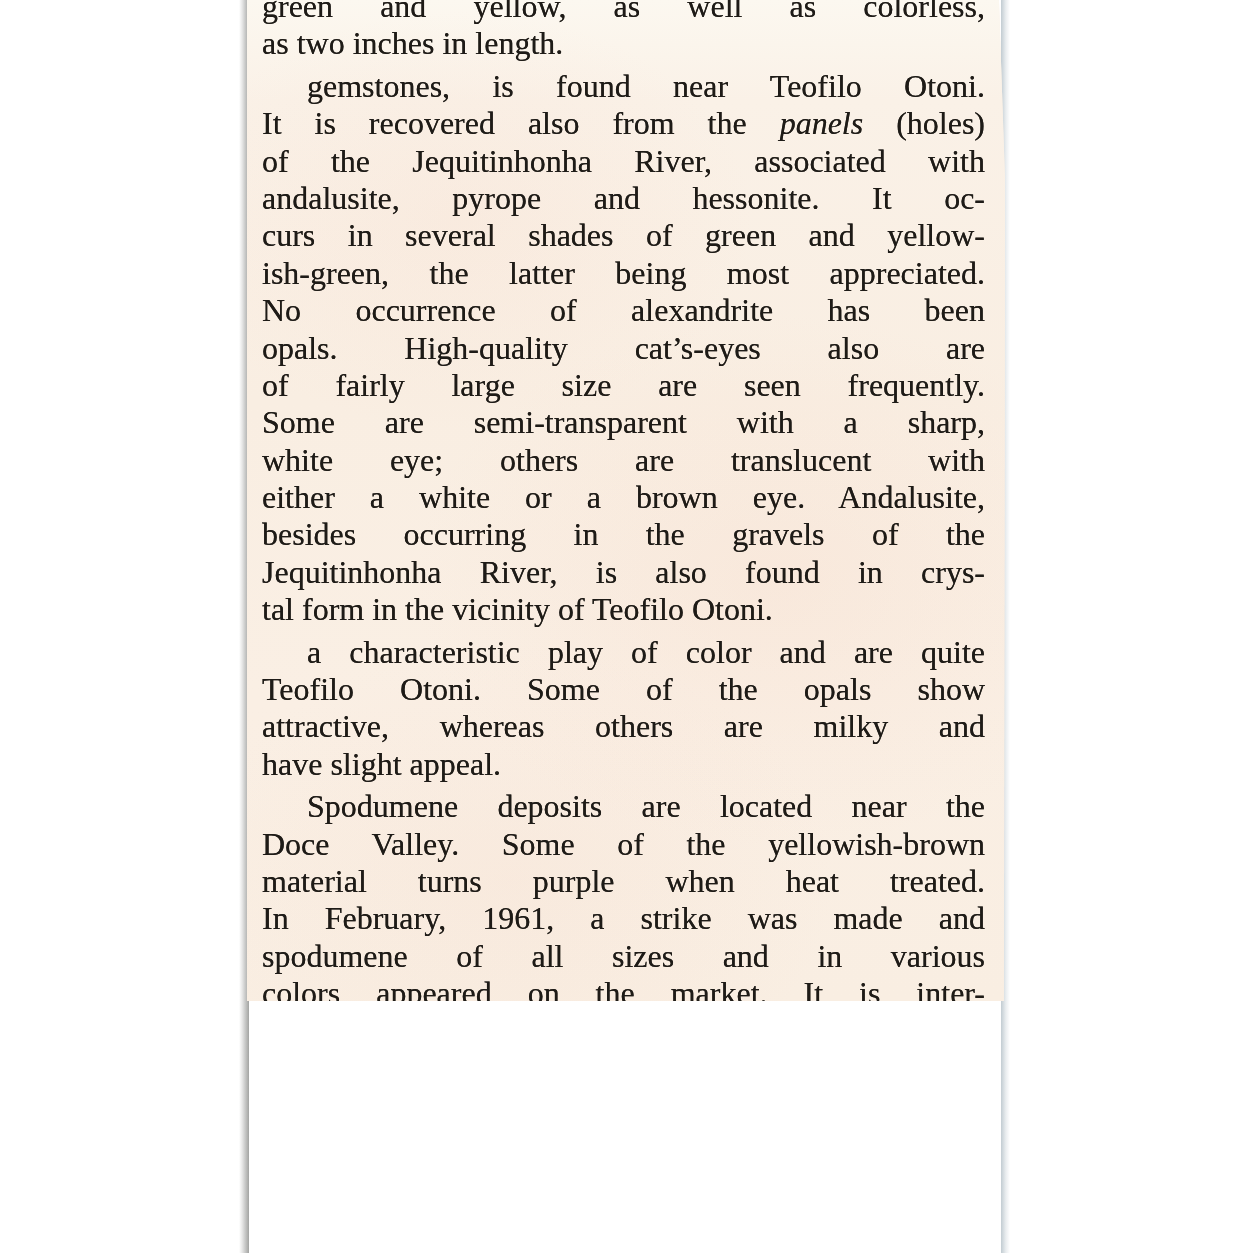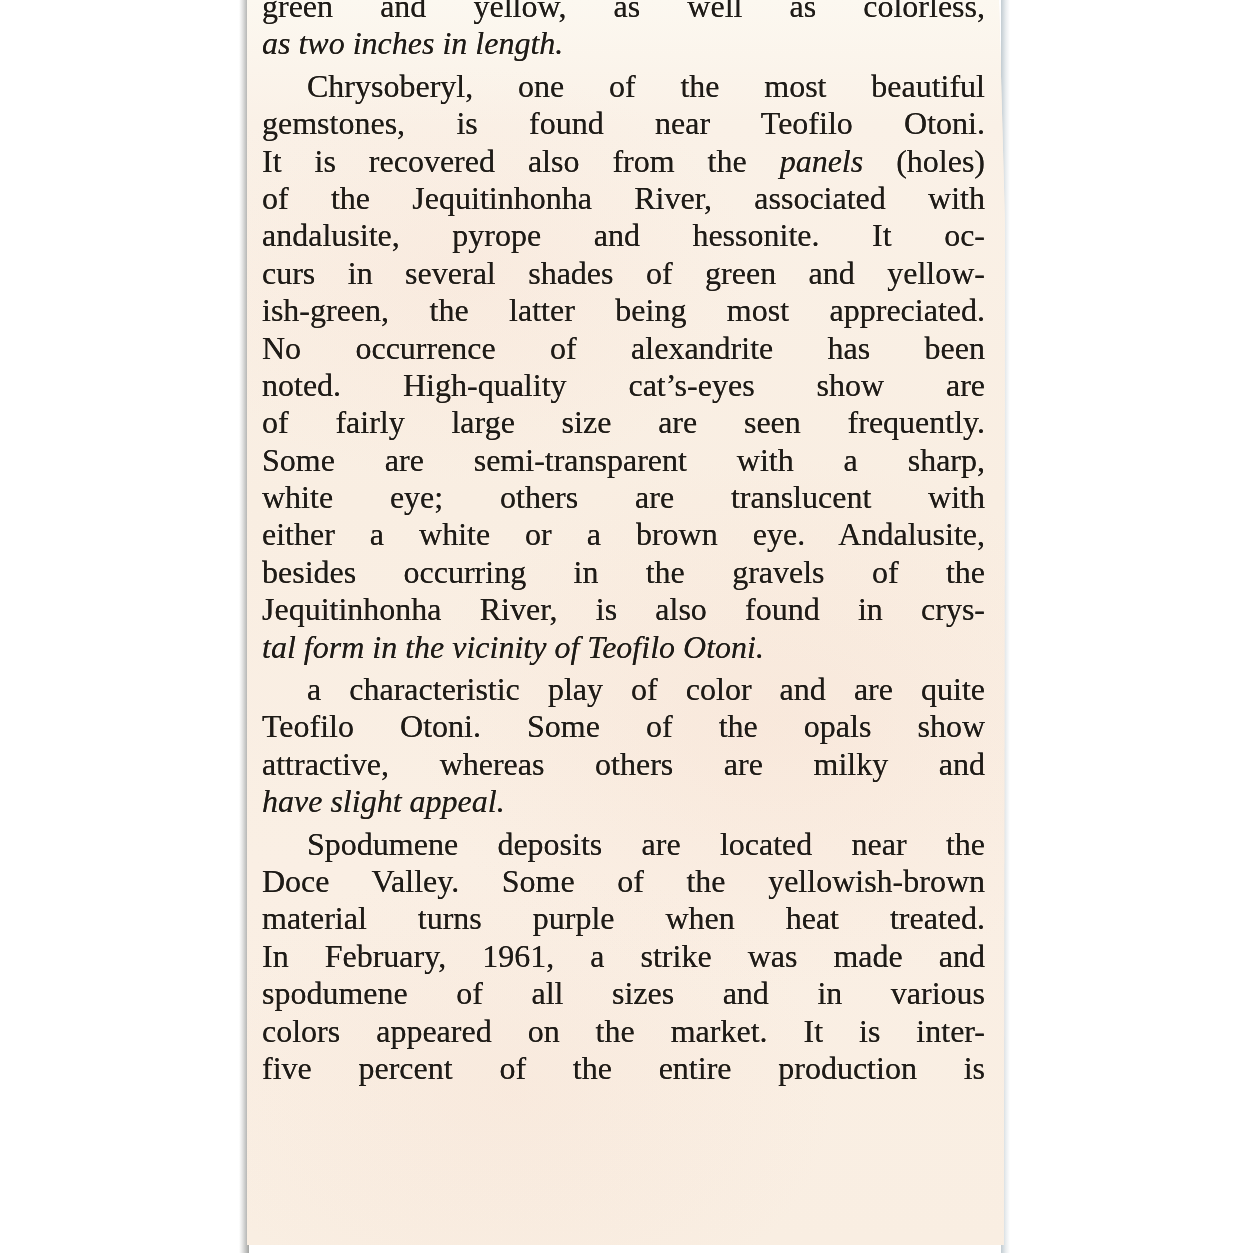--- a/index.html
+++ b/index.html
@@ -33,21 +33,21 @@
     left: 1001px;
     width: 9px;
     height: 1253px;
     background: linear-gradient(90deg, #c2ccd2 0%, rgba(194,204,210,0.35) 55%, rgba(194,204,210,0) 100%);
   }
   .clipping {
     position: absolute;
     top: 0;
     left: 247px;
     width: 758px;
-    height: 1245px;
+    height: 1001px;
     overflow: hidden;
     background:
       radial-gradient(420px 300px at 28% 22%, rgba(246,214,198,0.20), rgba(246,214,198,0) 70%),
       radial-gradient(520px 380px at 70% 58%, rgba(244,210,192,0.22), rgba(244,210,192,0) 70%),
       radial-gradient(460px 340px at 35% 88%, rgba(243,212,196,0.18), rgba(243,212,196,0) 70%),
       linear-gradient(180deg, #fcf8f0 0%, #faf1e7 10%, #f9eee2 40%, #faefe4 70%, #f9eee2 100%);
     background-color: var(--paper, #faf0e5);
     clip-path: polygon(0% 0%, 99.2% 0%, 100% 18%, 99.85% 100%, 0% 100%);
   }
   .article {
@@ -61,46 +61,45 @@
   }
   .para { margin: 0; }
   .para + .para { margin-top: 5px; }
   .line {
     text-align: justify;
     text-align-last: justify;
     white-space: normal;
     overflow: hidden;
     height: 37.4px;
   }
-  .line.flush-last { text-align-last: left; font-style: italic; }
+  .line.flush-last { text-align-last: left; }
   .para.indent .line:first-child { padding-left: 45px; }
   .line i { }
 </style>
 </head>
 <body>
 
 <div class="scan-stage">
   <div class="edge-shadow-left"></div>
   <div class="edge-shadow-right"></div>
   <div class="clipping">
     <div class="article">
         <div class="para">
           <div class="line">green and yellow, as well as colorless,</div>
           <div class="line flush-last">as two inches in length.</div>
         </div>
         <div class="para indent">
-          <div class="line">Chrysoberyl, one of the most beautiful</div>
           <div class="line">gemstones, is found near Teofilo Otoni.</div>
           <div class="line">It is recovered also from the <i>panels</i> (holes)</div>
           <div class="line">of the Jequitinhonha River, associated with</div>
           <div class="line">andalusite, pyrope and hessonite. It oc-</div>
           <div class="line">curs in several shades of green and yellow-</div>
           <div class="line">ish-green, the latter being most appreciated.</div>
           <div class="line">No occurrence of alexandrite has been</div>
-          <div class="line">noted. High-quality cat’s-eyes show are</div>
+          <div class="line">opals. High-quality cat’s-eyes also are</div>
           <div class="line">of fairly large size are seen frequently.</div>
           <div class="line">Some are semi-transparent with a sharp,</div>
           <div class="line">white eye; others are translucent with</div>
           <div class="line">either a white or a brown eye. Andalusite,</div>
           <div class="line">besides occurring in the gravels of the</div>
           <div class="line">Jequitinhonha River, is also found in crys-</div>
           <div class="line flush-last">tal form in the vicinity of Teofilo Otoni.</div>
         </div>
         <div class="para indent">
           <div class="line">a characteristic play of color and are quite</div>

